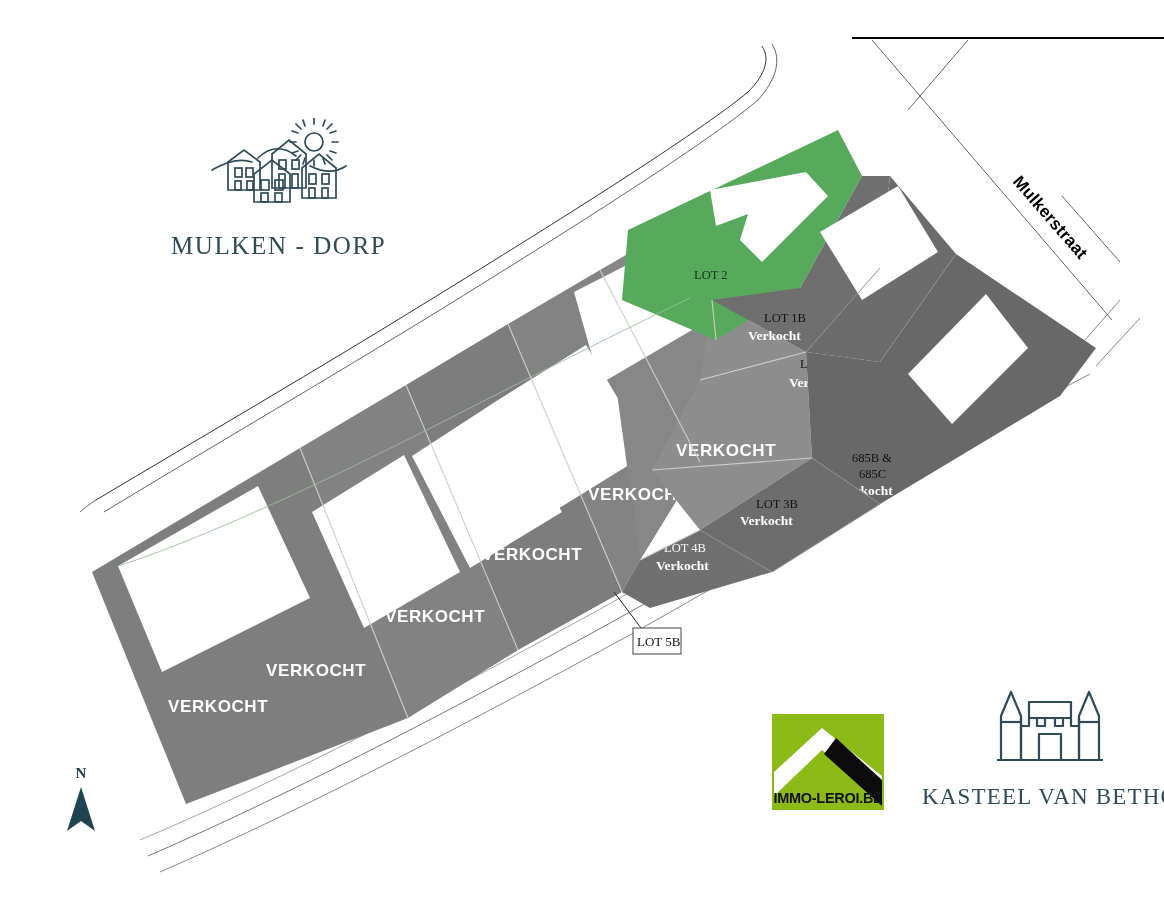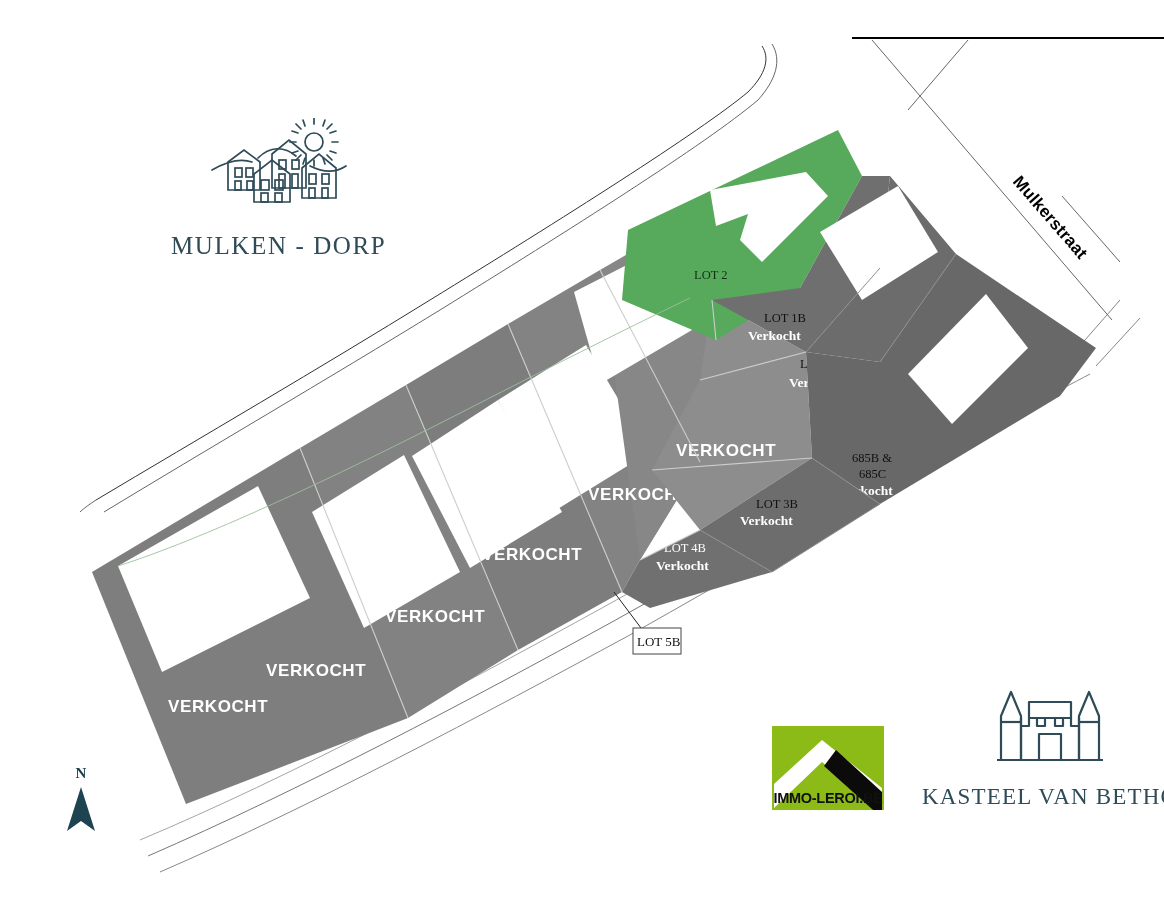--- a/index.html
+++ b/index.html
@@ -16,21 +16,21 @@
               font-size:25px;letter-spacing:1.6px;color:#2e4b57;white-space:nowrap;}
 
   
   .north{position:absolute;left:58px;top:766px;width:46px;text-align:center;}
   .north-letter{font-family:"Liberation Serif",serif;font-weight:bold;
                 font-size:15px;color:#1c3b47;line-height:1;}
   .north svg{display:block;margin:4px auto 0;}
 
   
   .footer{position:absolute;left:772px;top:688px;display:flex;align-items:flex-end;}
-  .immo{width:112px;height:84px;background:#8cba16;position:relative;overflow:hidden;}
+  .immo{width:112px;height:96px;background:#8cba16;position:relative;overflow:hidden;}
   .immo svg{position:absolute;left:0;top:0;}
   .immo-word{position:absolute;left:0;bottom:4px;width:112px;text-align:center;
              font-family:"Liberation Sans",sans-serif;font-weight:bold;font-size:14.5px;
              letter-spacing:-0.3px;color:#111;}
   .castle-wrap{margin-left:38px;display:flex;flex-direction:column;align-items:center;}
   .castle-name{margin-top:14px;font-family:"Liberation Serif",serif;font-size:23px;
                letter-spacing:1.2px;color:#2e4b57;white-space:nowrap;}
 
   
   .lbl-sold-big{font-family:"Liberation Sans",sans-serif;font-weight:bold;

